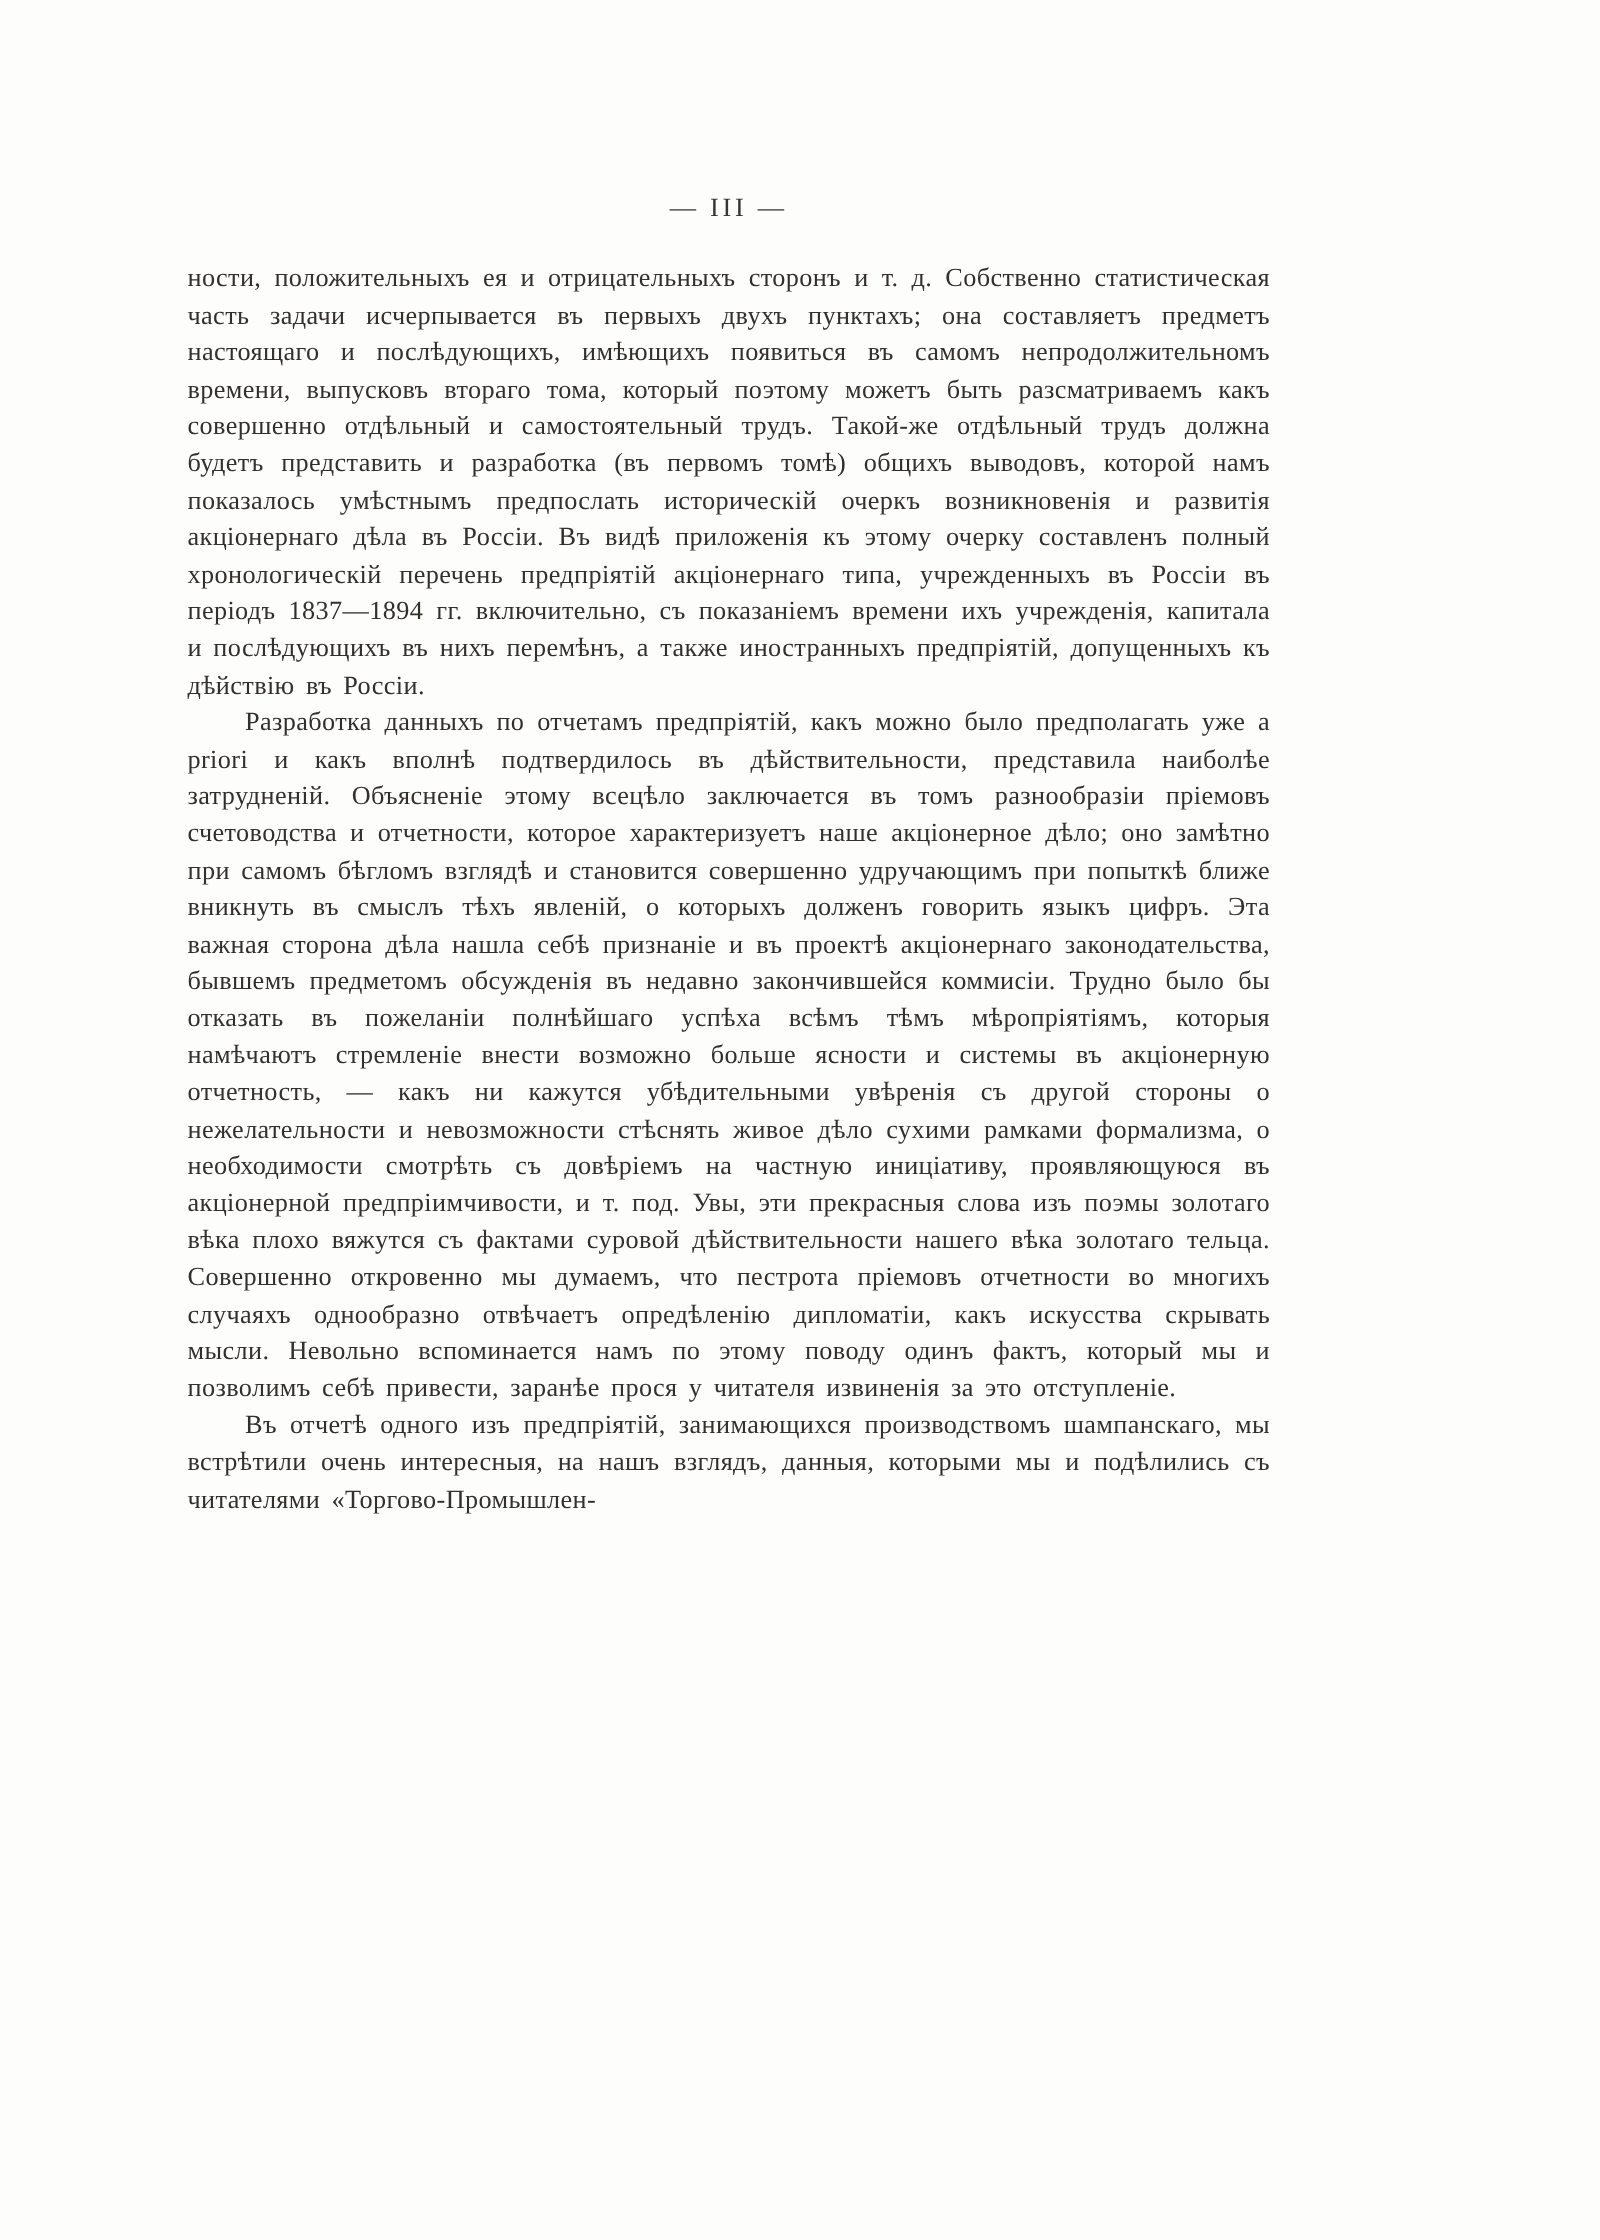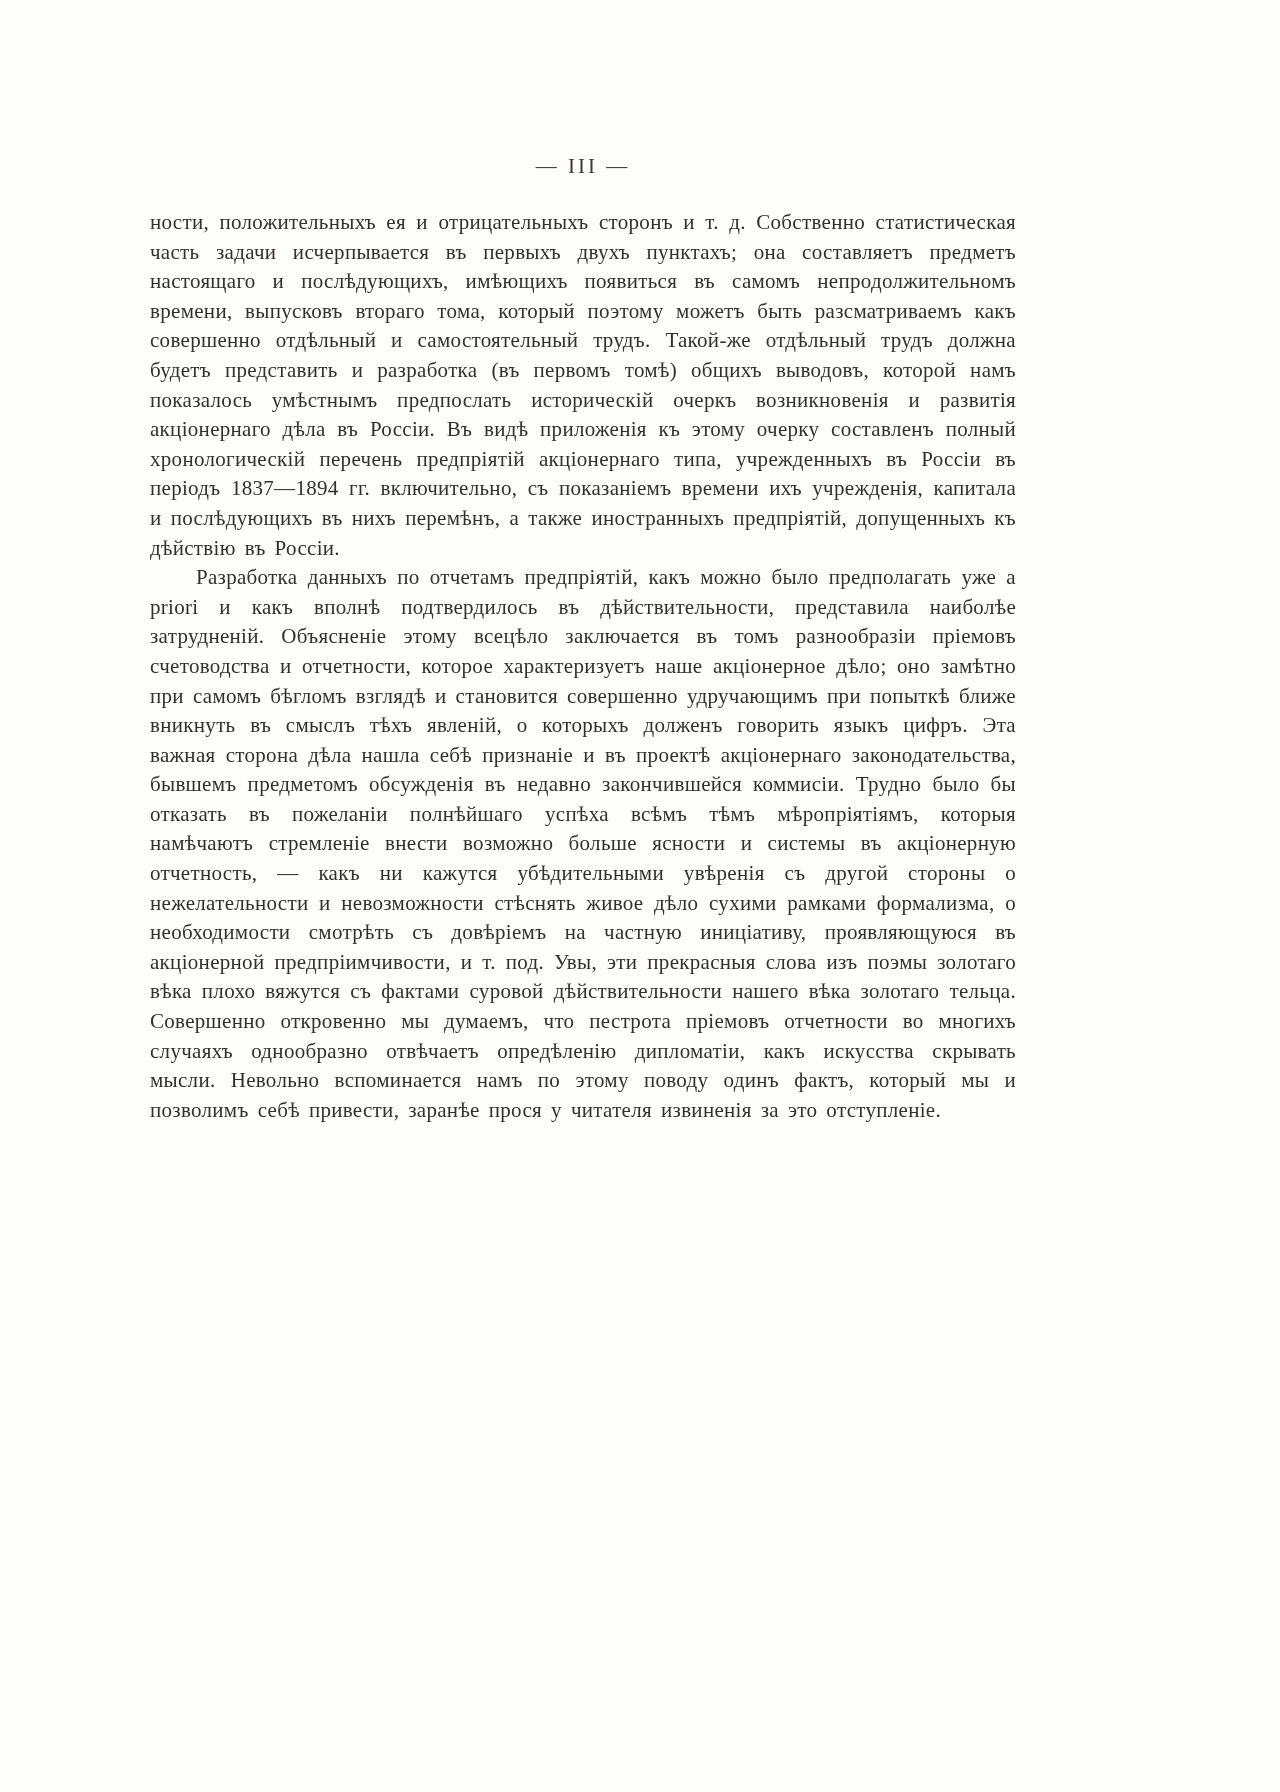--- a/index.html
+++ b/index.html
@@ -60,13 +60,14 @@
 </head>
 <body>
 
 <div class="page"></div>
 
 <div class="page-number">— III —</div>
 
 <div class="text-block">
   <p class="para">ности, положительныхъ ея и отрицательныхъ сторонъ и т. д. Собственно статистическая часть задачи исчерпывается въ первыхъ двухъ пунктахъ; она составляетъ предметъ настоящаго и послѣдующихъ, имѣющихъ появиться въ самомъ непродолжительномъ времени, выпусковъ втораго тома, который поэтому можетъ быть разсматриваемъ какъ совершенно отдѣльный и самостоятельный трудъ. Такой-же отдѣльный трудъ должна будетъ представить и разработка (въ первомъ томѣ) общихъ выводовъ, которой намъ показалось умѣстнымъ предпослать историческій очеркъ возникновенія и развитія акціонернаго дѣла въ Россіи. Въ видѣ приложенія къ этому очерку составленъ полный хронологическій перечень предпріятій акціонернаго типа, учрежденныхъ въ Россіи въ періодъ 1837—1894 гг. включительно, съ показаніемъ времени ихъ учрежденія, капитала и послѣдующихъ въ нихъ перемѣнъ, а также иностранныхъ предпріятій, допущенныхъ къ дѣйствію въ Россіи.</p>
   <p class="para indent">Разработка данныхъ по отчетамъ предпріятій, какъ можно было предполагать уже a priori и какъ вполнѣ подтвердилось въ дѣйствительности, представила наиболѣе затрудненій. Объясненіе этому всецѣло заключается въ томъ разнообразіи пріемовъ счетоводства и отчетности, которое характеризуетъ наше акціонерное дѣло; оно замѣтно при самомъ бѣгломъ взглядѣ и становится совершенно удручающимъ при попыткѣ ближе вникнуть въ смыслъ тѣхъ явленій, о которыхъ долженъ говорить языкъ цифръ. Эта важная сторона дѣла нашла себѣ признаніе и въ проектѣ акціонернаго законодательства, бывшемъ предметомъ обсужденія въ недавно закончившейся коммисіи. Трудно было бы отказать въ пожеланіи полнѣйшаго успѣха всѣмъ тѣмъ мѣропріятіямъ, которыя намѣчаютъ стремленіе внести возможно больше ясности и системы въ акціонерную отчетность, — какъ ни кажутся убѣдительными увѣренія съ другой стороны о нежелательности и невозможности стѣснять живое дѣло сухими рамками формализма, о необходимости смотрѣть съ довѣріемъ на частную иниціативу, проявляющуюся въ акціонерной предпріимчивости, и т. под. Увы, эти прекрасныя слова изъ поэмы золотаго вѣка плохо вяжутся съ фактами суровой дѣйствительности нашего вѣка золотаго тельца. Совершенно откровенно мы думаемъ, что пестрота пріемовъ отчетности во многихъ случаяхъ однообразно отвѣчаетъ опредѣленію дипломатіи, какъ искусства скрывать мысли. Невольно вспоминается намъ по этому поводу одинъ фактъ, который мы и позволимъ себѣ привести, заранѣе прося у читателя извиненія за это отступленіе.</p>
+  <p class="para indent">Въ отчетѣ одного изъ предпріятій, занимающихся производствомъ шампанскаго, мы встрѣтили очень интересныя, на нашъ взглядъ, данныя, которыми мы и подѣлились съ читателями «Торгово-Промышлен-</p>
 </div>
 
 </body></html>

